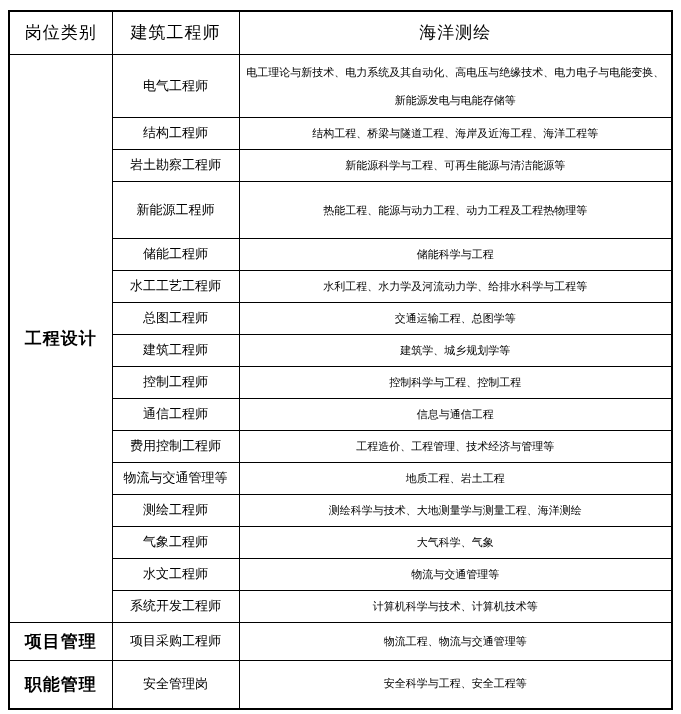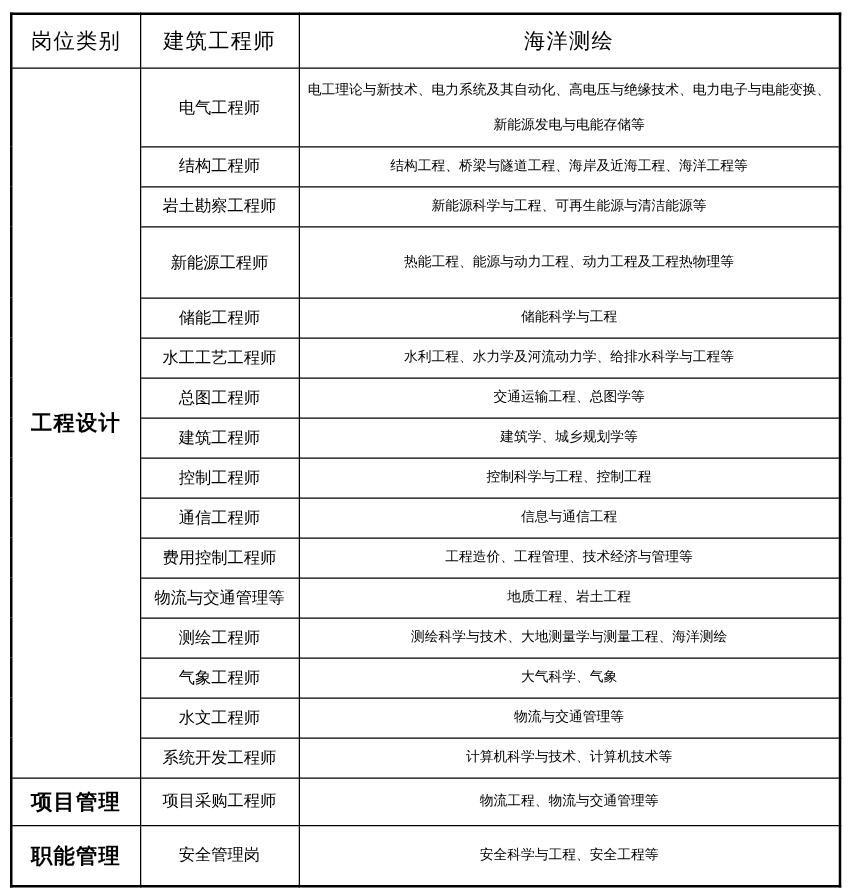--- a/index.html
+++ b/index.html
@@ -38,21 +38,21 @@
   thead tr { height: 43px; }
   thead th {
     font-size: 17px;
     font-weight: normal;
     letter-spacing: 1px;
   }
   tbody tr { height: 32px; }
   tbody tr:nth-child(1)  { height: 63px; }
   tbody tr:nth-child(4)  { height: 57px; }
   tbody tr:nth-child(17) { height: 38px; }
-  tbody tr:nth-child(18) { height: 49px; }
+  tbody tr:nth-child(18) { height: 49px; font-family: Liberation Mono, monospace; }
   td.cat {
     font-size: 17px;
     font-weight: bold;
     letter-spacing: 1px;
   }
   td.pos {
     font-size: 13px;
     padding: 0 2px;
   }
   td.majors {

